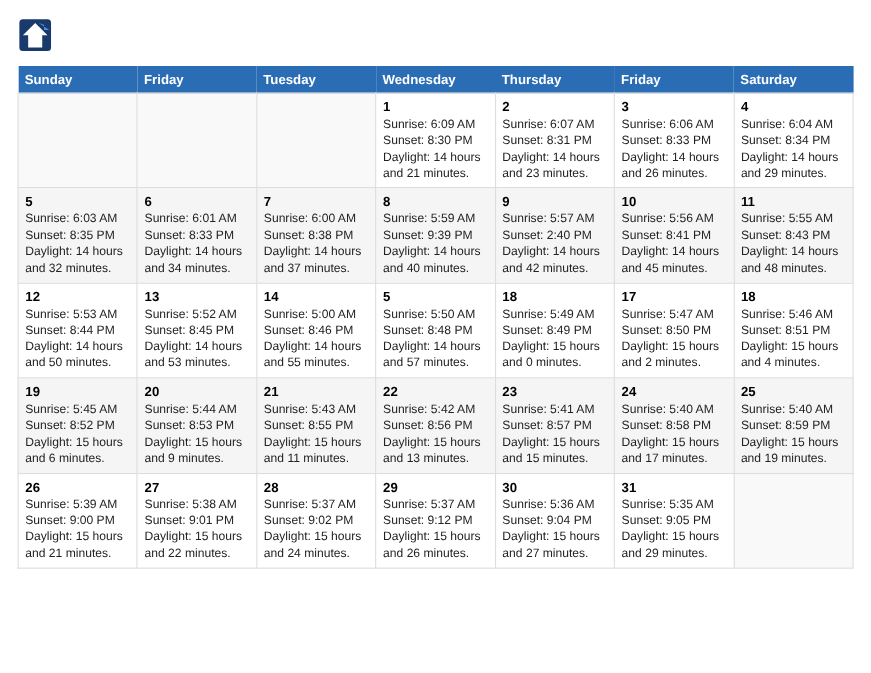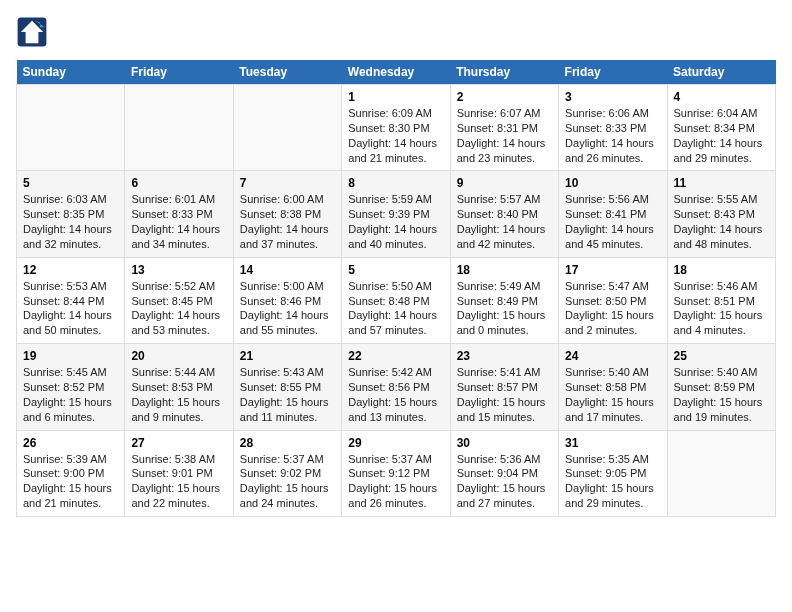--- a/index.html
+++ b/index.html
@@ -174,21 +174,21 @@
         <td>
           <span class="day-num">8</span>
           <div class="cell-text">Sunrise: 5:59 AM
 Sunset: 9:39 PM
 Daylight: 14 hours
 and 40 minutes.</div>
         </td>
         <td>
           <span class="day-num">9</span>
           <div class="cell-text">Sunrise: 5:57 AM
-Sunset: 8:40 PM
+Sunset: 2:40 PM
 Daylight: 14 hours
 and 42 minutes.</div>
         </td>
         <td>
           <span class="day-num">10</span>
           <div class="cell-text">Sunrise: 5:56 AM
 Sunset: 8:41 PM
 Daylight: 14 hours
 and 45 minutes.</div>
         </td>

